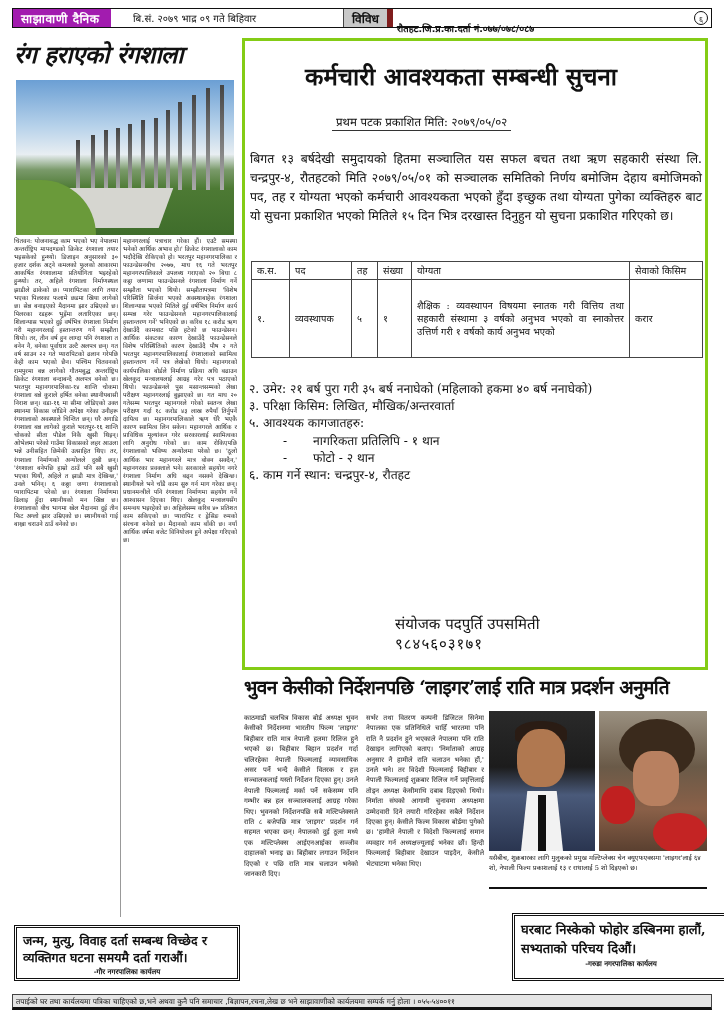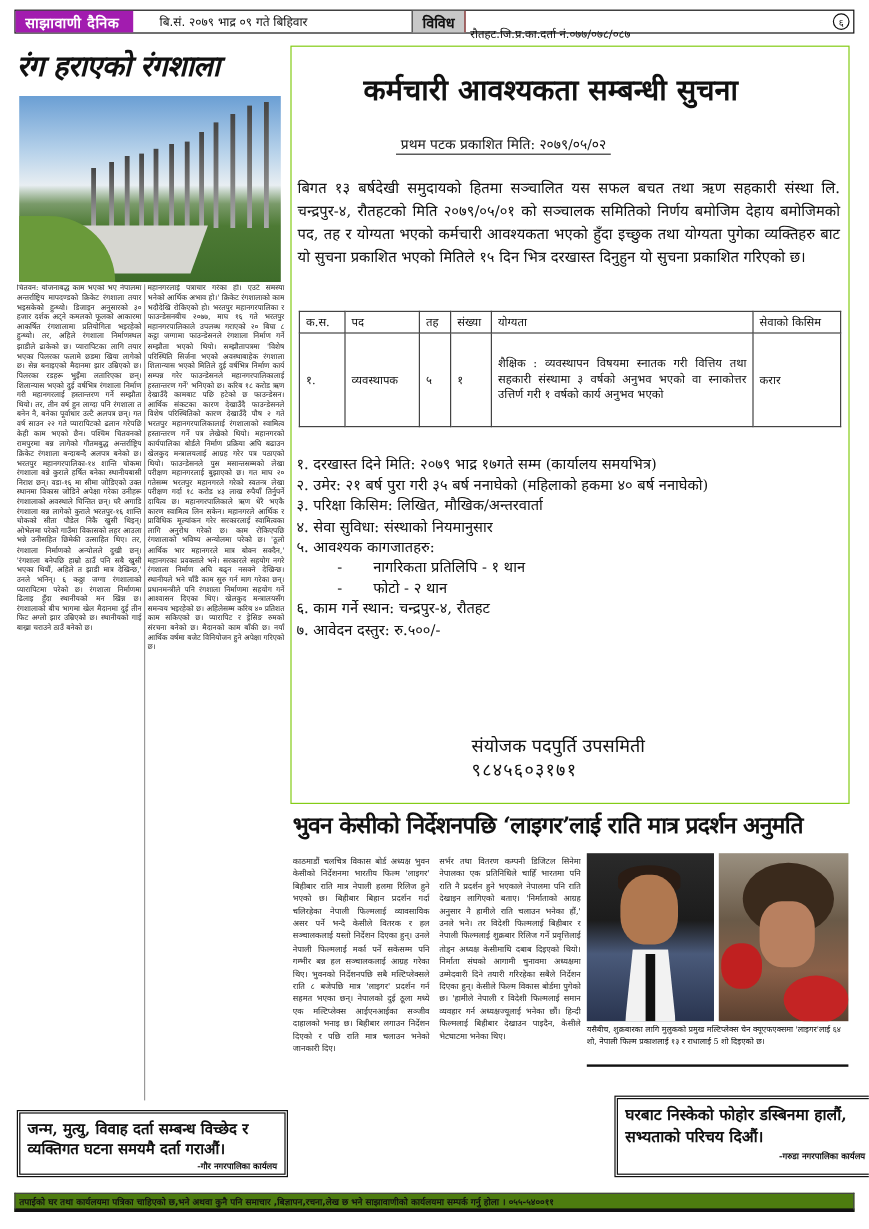--- a/index.html
+++ b/index.html
@@ -3,36 +3,36 @@
 <meta charset="utf-8">
 <style>
   * { box-sizing: border-box; margin: 0; padding: 0; }
   html, body { width: 724px; height: 1024px; background: #ffffff; overflow: hidden; }
   body { font-family: "DejaVu Sans", sans-serif; color: #111; position: relative; }
 
   
   .masthead { position: absolute; left: 12px; top: 8px; width: 700px; height: 20px; border: 1.5px solid #111; display: flex; align-items: center; background: #fff; }
   .mast-brand { background: #a21caf; color: #fff; font-weight: bold; font-size: 12px; height: 100%; padding: 0 8px; display: flex; align-items: center; width: 98px; letter-spacing: 0.5px; }
   .mast-date { font-size: 10px; padding-left: 22px; width: 180px; }
-  .mast-section { background: #c8c8c8; border-left: 1px solid #444; border-right: 1px solid #7f1d1d; font-size: 12px; font-weight: bold; padding: 0 8px; height: 100%; display: flex; align-items: center; margin-left: 52px; }
-  .mast-reg { font-size: 9.5px; font-weight: normal; padding-left: 4px; flex: 1; margin-top: 20px; }
+  .mast-section { background: #c8c8c8; border-left: 1px solid #444; border-right: 6px solid #7f1d1d; font-size: 12px; font-weight: bold; padding: 0 8px; height: 100%; display: flex; align-items: center; margin-left: 52px; }
+  .mast-reg { font-size: 9.5px; font-weight: bold; padding-left: 4px; flex: 1; margin-top: 20px; }
   .mast-page { width: 14px; height: 14px; border: 1px solid #111; border-radius: 50%; font-size: 8px; display: flex; align-items: center; justify-content: center; margin-right: 3px; }
 
   
   .left-head { position: absolute; left: 14px; top: 37px; width: 225px; font-size: 24px; font-weight: bold; font-family: "DejaVu Serif", serif; letter-spacing: -0.5px; white-space: nowrap; font-style: italic; }
   .photo-stadium { position: absolute; left: 16px; top: 80px; width: 218px; height: 155px; overflow: hidden;
     background: linear-gradient(to bottom, #6b9fd4 0%, #b7d2ea 30%, #e8eef2 48%, #7a9a6a 58%, #4d7a34 70%, #3f6d2b 100%); }
   .photo-stadium .pillar { position: absolute; width: 4px; background: linear-gradient(to bottom, #444, #aaa); }
   .photo-stadium .stand { position: absolute; left: 40px; top: 108px; width: 110px; height: 40px; background: #d6d6d0; transform: skewX(-20deg); }
   .photo-stadium .grass { position: absolute; left: 0; bottom: 0; width: 80px; height: 55px; background: #6a9a3a; border-top-right-radius: 60px; }
   .body-col { position: absolute; font-size: 6.2px; line-height: 8.1px; color: #222; text-align: justify; overflow: hidden; font-family: "DejaVu Serif", serif; }
   .col-divider { position: absolute; width: 1px; background: #999; }
 
   
-  .notice { position: absolute; left: 242px; top: 38px; width: 466px; height: 632px; border: 1px solid #84cc16; background: #fff; }
+  .notice { position: absolute; left: 242px; top: 38px; width: 466px; height: 632px; border: 3px solid #84cc16; background: #fff; }
   .notice-title { position: absolute; left: 60px; top: 18px; font-size: 24px; font-weight: bold; font-family: "DejaVu Serif", serif; white-space: nowrap; }
   .notice-date { position: absolute; left: 87px; top: 73px; font-size: 11.5px; border-bottom: 1px solid #333; padding: 0 4px 1px; font-family: "DejaVu Serif", serif; }
   .notice-intro { position: absolute; left: 5px; top: 109px; width: 452px; font-size: 12.3px; line-height: 19px; font-family: "DejaVu Serif", serif; text-align: justify; }
   table.vacancy { position: absolute; left: 6px; top: 220px; width: 452px; border-collapse: collapse; font-size: 9.5px; font-family: "DejaVu Serif", serif; }
   table.vacancy th, table.vacancy td { border: 1px solid #444; padding: 2px 5px; text-align: left; font-weight: normal; vertical-align: middle; }
   table.vacancy th { height: 18px; }
   table.vacancy td { height: 78px; }
   table.vacancy td.qual { line-height: 13px; text-align: justify; }
   .notice-list { position: absolute; left: 4px; top: 340px; width: 458px; font-size: 12.2px; line-height: 17.2px; font-family: "DejaVu Serif", serif; }
   .notice-list .doc { padding-left: 34px; }
@@ -55,24 +55,24 @@
   .photo-boxer .glove1 { position: absolute; left: 2px; top: 75px; width: 34px; height: 38px; background: #c02020; border-radius: 45%; }
   .photo-boxer .glove2 { position: absolute; left: 54px; top: 102px; width: 54px; height: 40px; background: #c42424; border-radius: 50%; }
   .caption { position: absolute; left: 489px; top: 853px; width: 218px; font-size: 6.6px; line-height: 10px; font-family: "DejaVu Serif", serif; }
   .caption-rule { position: absolute; left: 489px; top: 887px; width: 218px; height: 1.5px; background: #111; }
 
   
   .psa { position: absolute; border: 3px double #111; background: #fff; padding: 4px 6px; font-family: "DejaVu Serif", serif; }
   .psa-left { left: 14px; top: 925px; width: 226px; height: 56px; }
   .psa-right { left: 512px; top: 913px; width: 218px; height: 68px; }
   .psa .msg { font-size: 12.5px; font-weight: bold; line-height: 17px; }
-  .psa .sig { font-size: 7px; font-weight: bold; text-align: right; margin-top: 1px; }
+  .psa .sig { font-size: 7px; font-weight: bold; text-align: center; margin-top: 1px; }
 
   
-  .footer { position: absolute; left: 12px; top: 994px; width: 700px; height: 16px; background: #4d7c0f; border: 1px solid #444; border-bottom: 3px solid #111; font-size: 7.4px; font-weight: bold; display: flex; align-items: center; padding-left: 3px; white-space: nowrap; overflow: hidden; }
+  .footer { position: absolute; left: 12px; top: 994px; width: 700px; height: 16px; background: #e5e5e5; border: 1px solid #444; border-bottom: 3px solid #111; font-size: 7.4px; font-weight: normal; display: flex; align-items: center; padding-left: 3px; white-space: nowrap; overflow: hidden; }
 </style>
 </head>
 <body>
 
 <div class="masthead">
   <div class="mast-brand">साझावाणी दैनिक</div>
   <div class="mast-date">बि.सं. २०७९ भाद्र ०९ गते बिहिवार</div>
   <div class="mast-section">विविध</div>
   <div class="mast-reg">रौतहट.जि.प्र.का.दर्ता नं.०७७/०७८/०८७</div>
   <div class="mast-page">६</div>
@@ -119,29 +119,26 @@
         <td>१.</td>
         <td>व्यवस्थापक</td>
         <td>५</td>
         <td>१</td>
         <td class="qual">शैक्षिक : व्यवस्थापन विषयमा स्नातक गरी वित्तिय तथा सहकारी संस्थामा ३ वर्षको अनुभव भएको वा स्नाकोत्तर उत्तिर्ण गरी १ वर्षको कार्य अनुभव भएको</td>
         <td>करार</td>
       </tr>
     </tbody>
   </table>
   <div class="notice-list">
-    <div>१. दरखास्त दिने मिति: २०७९ भाद्र १७गते सम्म (कार्यालय समयभित्र)</div>
     <div>२. उमेर: २१ बर्ष पुरा गरी ३५ बर्ष ननाघेको (महिलाको हकमा ४० बर्ष ननाघेको)</div>
     <div>३. परिक्षा किसिम: लिखित, मौखिक/अन्तरवार्ता</div>
-    <div>४. सेवा सुविधा: संस्थाको नियमानुसार</div>
     <div>५. आवश्यक कागजातहरु:</div>
     <div class="doc"><span class="dash">-</span><span>नागरिकता प्रतिलिपि - १ थान</span></div>
     <div class="doc"><span class="dash">-</span><span>फोटो - २ थान</span></div>
     <div>६. काम गर्ने स्थान: चन्द्रपुर-४, रौतहट</div>
-    <div>७. आवेदन दस्तुर: रु.५००/-</div>
   </div>
   <div class="signature">
     <div class="role">संयोजक पदपुर्ति उपसमिती</div>
     <div class="phone">९८४५६०३१७१</div>
   </div>
 </div>
 
 <div class="bottom-head">भुवन केसीको निर्देशनपछि ‘लाइगर’लाई राति मात्र प्रदर्शन अनुमति</div>
 <div class="body-col" style="left:244px;top:713px;width:114px;height:275px;font-size:6.8px;line-height:10.4px;">काठमाडौं चलचित्र विकास बोर्ड अध्यक्ष भुवन केसीको निर्देशनमा भारतीय फिल्म 'लाइगर' बिहीबार राति मात्र नेपाली हलमा रिलिज हुने भएको छ। बिहीबार बिहान प्रदर्शन गर्दा चलिरहेका नेपाली फिल्मलाई व्यावसायिक असर पर्ने भन्दै केसीले वितरक र हल सञ्चालकलाई यस्तो निर्देशन दिएका हुन्। उनले नेपाली फिल्मलाई मर्का पर्ने सकेसम्म पनि गम्भीर बन्न हल सञ्चालकलाई आग्रह गरेका थिए। भुवनको निर्देशनपछि सबै मल्टिप्लेक्सले राति ८ बजेपछि मात्र 'लाइगर' प्रदर्शन गर्न सहमत भएका छन्। नेपालको दुई ठूला मध्ये एक मल्टिप्लेक्स आईएनआईका सञ्जीव दाहालको भनाइ छ। बिहीबार लगाउन निर्देशन दिएको र पछि राति मात्र चलाउन भनेको जानकारी दिए।</div>
 <div class="body-col" style="left:366px;top:713px;width:118px;height:275px;font-size:6.8px;line-height:10.4px;">सर्भर तथा वितरण कम्पनी डिजिटल सिनेमा नेपालका एक प्रतिनिधिले चाहिँ भारतमा पनि राति नै प्रदर्शन हुने भएकाले नेपालमा पनि राति देखाइन लागिएको बताए। 'निर्माताको आग्रह अनुसार नै हामीले राति चलाउन भनेका हौं,' उनले भने। तर विदेशी फिल्मलाई बिहीबार र नेपाली फिल्मलाई शुक्रबार रिलिज गर्ने प्रवृत्तिलाई तोड्न अध्यक्ष केसीमाथि दबाब दिइएको थियो। निर्माता संघको आगामी चुनावमा अध्यक्षमा उम्मेदवारी दिने तयारी गरिरहेका सबैले निर्देशन दिएका हुन्। केसीले फिल्म विकास बोर्डमा पुगेको छ। 'हामीले नेपाली र विदेशी फिल्मलाई समान व्यवहार गर्न अध्यक्षज्यूलाई भनेका छौं। हिन्दी फिल्मलाई बिहीबार देखाउन पाइदैन, केसीले भेटघाटमा भनेका थिए।</div>

